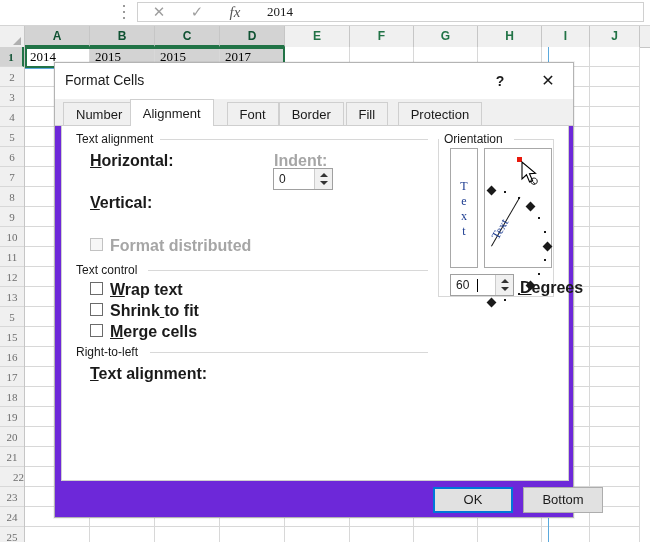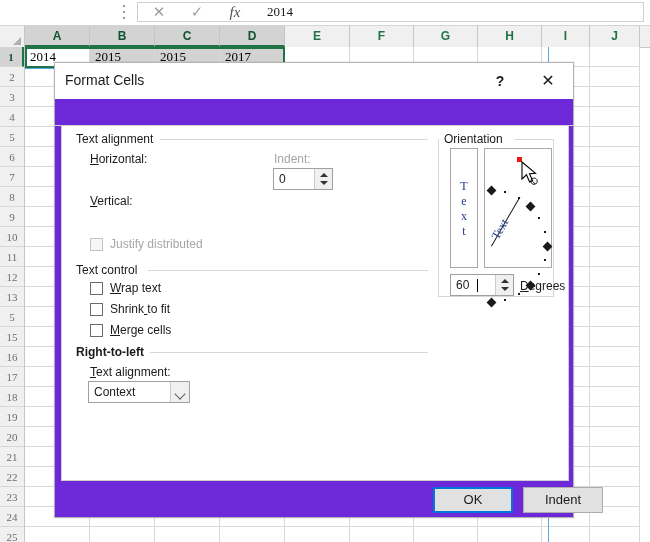--- a/index.html
+++ b/index.html
@@ -312,23 +312,24 @@
     padding-right: 5px;
     z-index: 2;
   }
   .grp-line {
     position: absolute;
     height: 1px;
     background: #d8d8d8;
   }
   .lbl {
     position: absolute;
-    font-size: 12px;
+    font-size: 16px;
     color: #1a1a1a;
     white-space: nowrap;
+    font-weight: bold;
   }
   .lbl.dim { color: #a6a6a6; }
   .u { text-decoration: underline; }
 
   
   .combo {
     position: absolute;
     height: 22px;
     border: 1px solid #a0a0a0;
     background: #ffffff;
@@ -522,21 +523,21 @@
         <div class="rh" style="top: 220px;">12</div>
         <div class="rh" style="top: 240px;">13</div>
         <div class="rh" style="top: 260px;">5</div>
         <div class="rh" style="top: 280px;">15</div>
         <div class="rh" style="top: 300px;">16</div>
         <div class="rh" style="top: 320px;">17</div>
         <div class="rh" style="top: 340px;">18</div>
         <div class="rh" style="top: 360px;">19</div>
         <div class="rh" style="top: 380px;">20</div>
         <div class="rh" style="top: 400px;">21</div>
-        <div class="rh" style="top: 420px;">22</div>
+        <div class="rh" style="top: 420px; text-align: right;">22</div>
         <div class="rh" style="top: 440px;">23</div>
         <div class="rh" style="top: 460px;">24</div>
         <div class="rh" style="top: 480px;">25</div>
       </div>
   </div>
 
   <div class="grid">
     <div id="grid-cells">
         <div class="gcell filled active" style="left: 0px; top: 0px; width: 65px;">2014</div>
         <div class="gcell filled" style="left: 65px; top: 0px; width: 65px;">2015</div>
@@ -797,20 +798,30 @@
 </div>
 
 <div id="dialog">
 
   <div class="dlg-title">
     <span class="t">Format Cells</span>
     <div class="dlg-help">?</div>
     <div class="dlg-close">✕</div>
   </div>
 
+  <div class="tabs">
+    <div id="tabs-host">
+        <div class="tab" style="left: 8px;">Number</div>
+        <div class="tab active" style="left: 74.8px;">Alignment</div>
+        <div class="tab" style="left: 171.5px;">Font</div>
+        <div class="tab" style="left: 223.7px;">Border</div>
+        <div class="tab" style="left: 290.5px;">Fill</div>
+        <div class="tab" style="left: 342.7px;">Protection</div>
+      </div>
+  </div>
   <div class="tabline"></div>
 
   <div class="dlg-body">
 
     <div class="grp-title" style="left:14px; top:6px;">Text alignment</div>
     <div class="grp-line" style="left:98px; top:13px; width:268px;"></div>
 
     <div class="lbl" style="left:28px; top:26px;"><span class="u">H</span><span id="hz-rest">orizontal:</span></div>
 
     <div class="lbl dim" style="left:212px; top:26px;">Indent:</div>
@@ -818,42 +829,38 @@
       <span class="sv">0</span>
       <span class="sbtns">
           <i class="up"></i>
           <i class="down"></i>
         </span>
     </div>
 
     <div class="lbl" style="left:28px; top:68px;"><span class="u">V</span><span id="vt-rest">ertical:</span></div>
 
     <div class="cb dim" style="left:28px; top:112px;"></div>
-    <div class="lbl dim" style="left:48px; top:111px;">Justify distributed</div>
+    <div class="lbl dim" style="left:48px; top:111px;">Format distributed</div>
 
     <div class="grp-title" style="left:14px; top:137px;">Text control</div>
     <div class="grp-line" style="left:86px; top:144px; width:280px;"></div>
 
     <div id="text-control-host">
         <div class="cb" style="left: 28px; top: 156px;"></div>
         <div class="lbl" style="left: 48px; top: 155px;"><span class="u">W</span>rap text</div>
         <div class="cb" style="left: 28px; top: 177px;"></div>
         <div class="lbl" style="left: 48px; top: 176px;">Shrink<span class="u"> </span>to fit</div>
         <div class="cb" style="left: 28px; top: 198px;"></div>
         <div class="lbl" style="left: 48px; top: 197px;"><span class="u">M</span>erge cells</div>
       </div>
 
-    <div class="grp-title" style="left:14px; top:219px;font-weight:bold;">Right-to-left</div>
+    <div class="grp-title" style="left:14px; top:219px;">Right-to-left</div>
     <div class="grp-line" style="left:88px; top:226px; width:278px;"></div>
 
     <div class="lbl" style="left:28px; top:239px;"><span class="u">T</span><span id="td-rest">ext alignment:</span></div>
-    <div class="combo" style="left:26px; top:255px; width:102px;">
-      <span class="cv">Context</span>
-      <span class="cbtn"></span>
-    </div>
 
     <div class="grp-title" style="left:382px; top:6px;">Orientation</div>
     <div class="grp-line" style="left:452px; top:13px; width:40px;"></div>
     <div class="grp-line" style="left:376px; top:13px; width:1px; height:158px;"></div>
     <div class="grp-line" style="left:376px; top:170px; width:116px;"></div>
     <div class="grp-line" style="left:491px; top:13px; width:1px; height:158px;"></div>
 
     <div class="orient-box" style="left:388px; top:22px; width:28px; height:120px;">
       <div class="vtext" style="top:30px;">
         <span id="vtext-host">T<br>e<br>x<br>t</span>
@@ -895,14 +902,14 @@
       <span class="sbtns">
           <i class="up"></i>
           <i class="down"></i>
         </span>
     </div>
     <div class="lbl" style="left:458px; top:153px;"><span class="u">D</span><span id="dg-rest">egrees</span></div>
 
   </div>
 
   <div class="btn primary" style="left:378px; top:424px; width:80px;">OK</div>
-  <div class="btn" style="left:468px; top:424px; width:80px;">Indent</div>
+  <div class="btn" style="left:468px; top:424px; width:80px;">Bottom</div>
 </div>
 
 </body></html>

